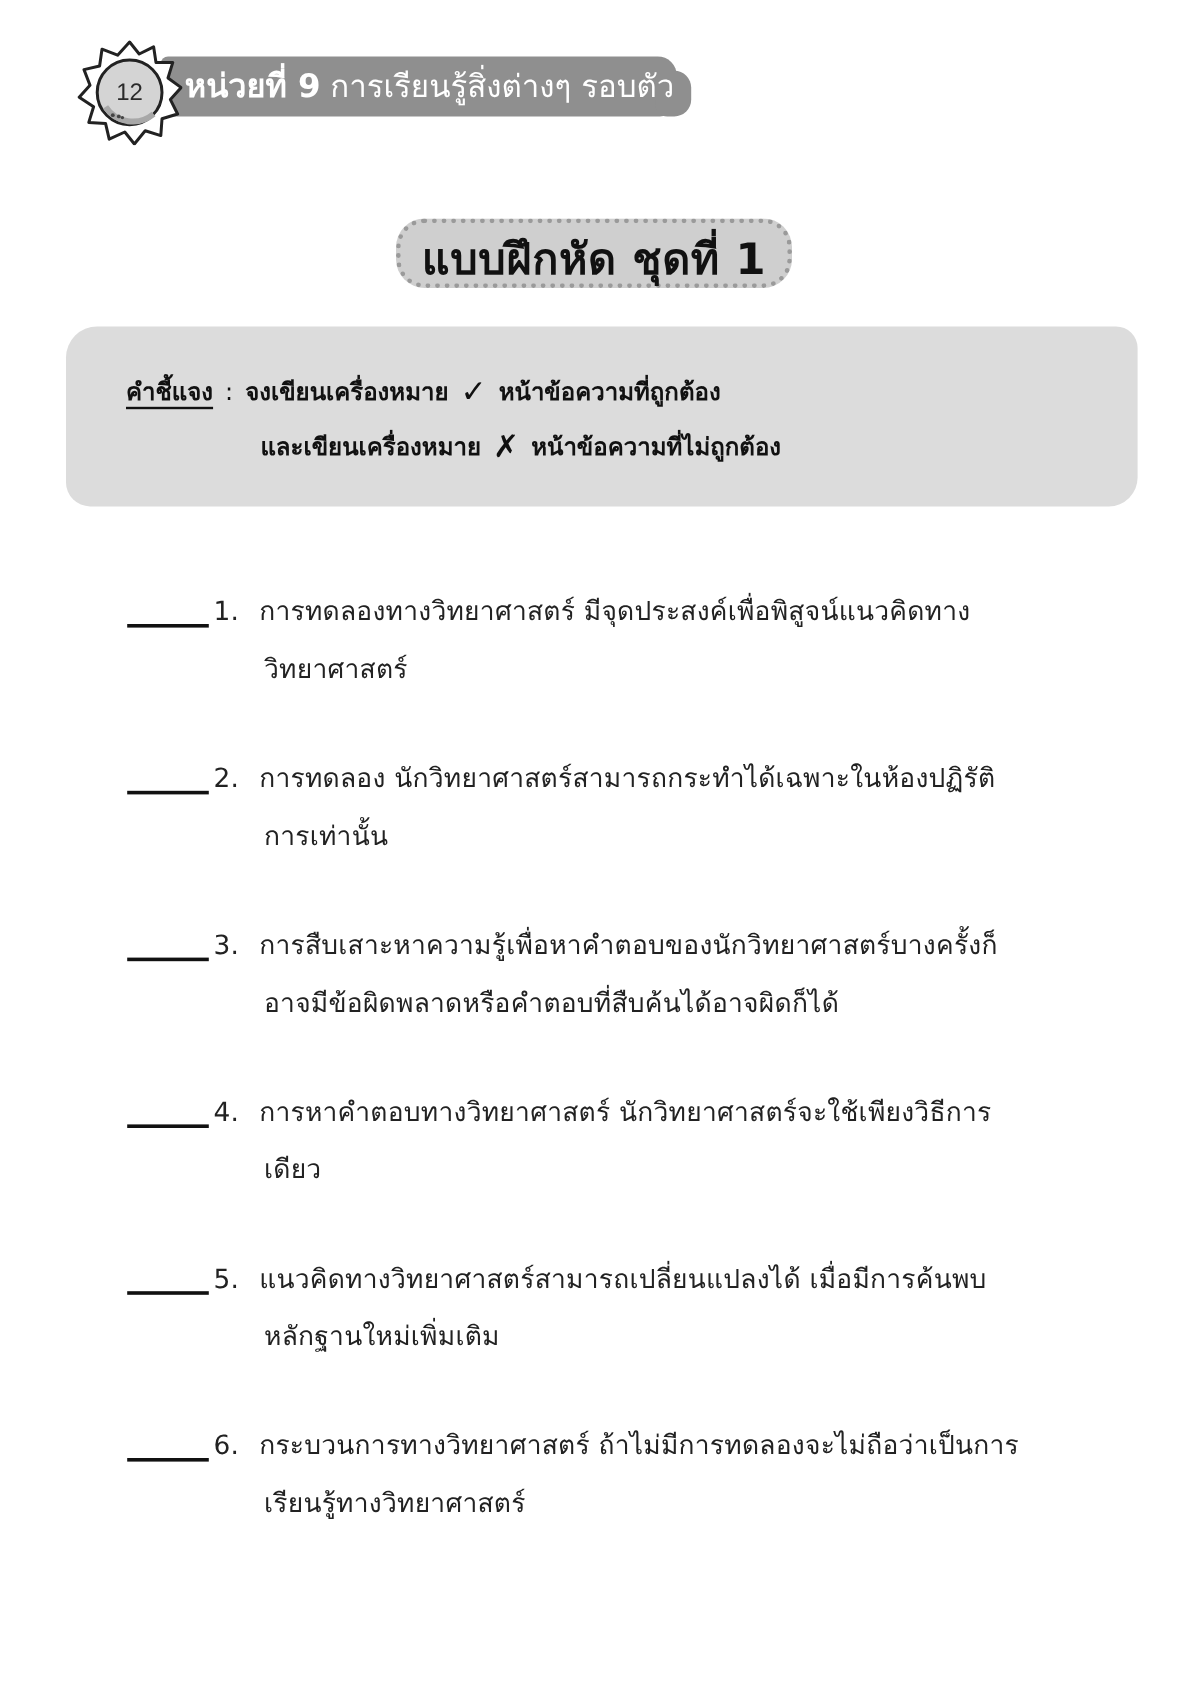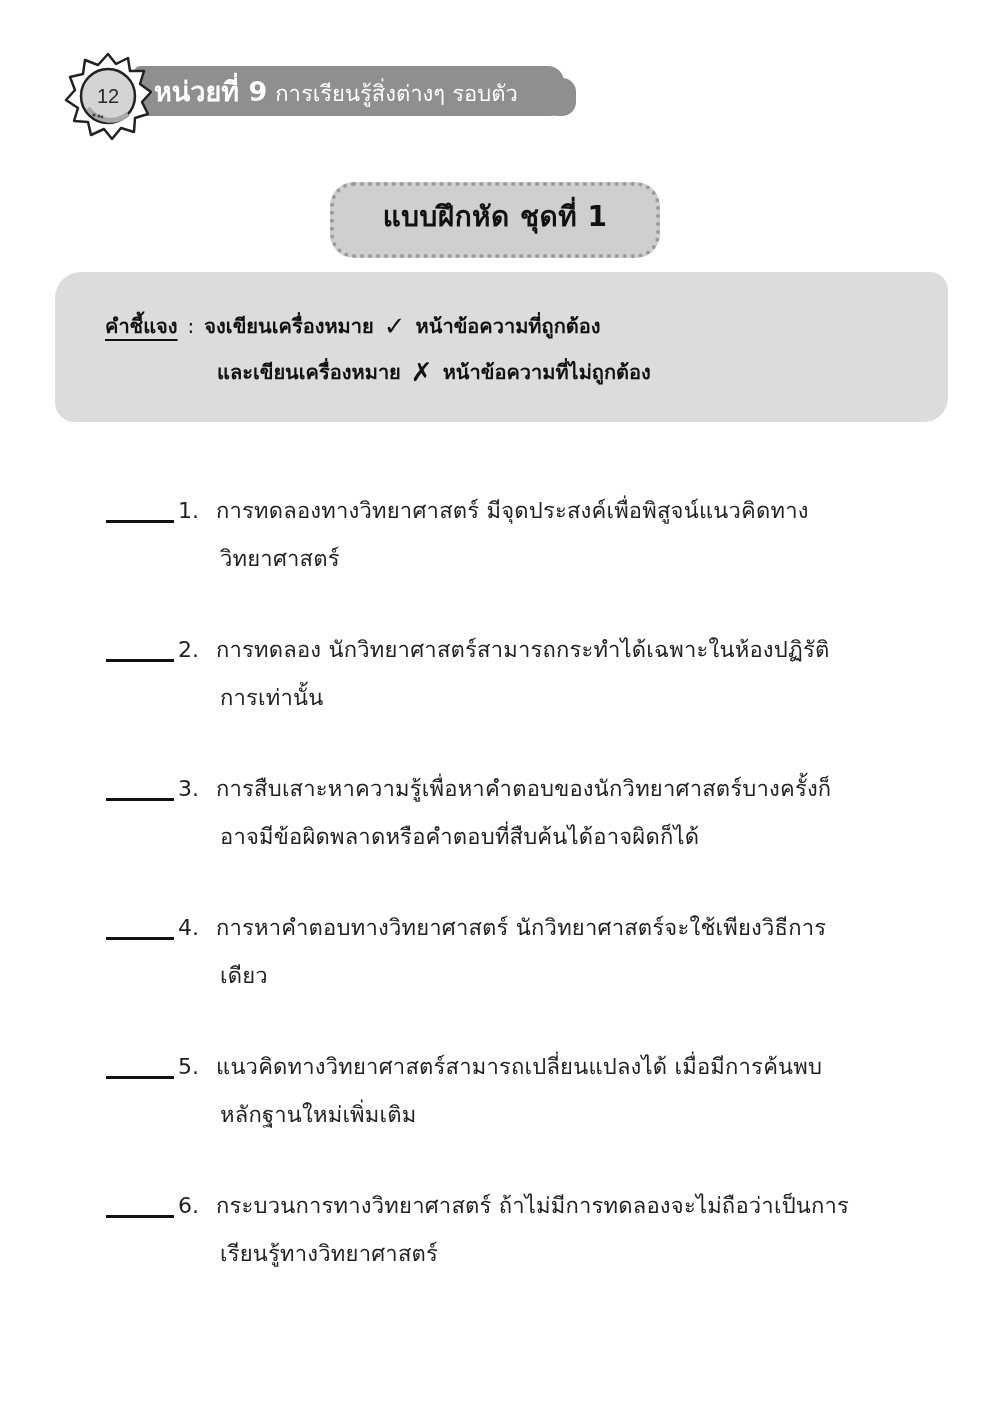--- a/index.html
+++ b/index.html
@@ -13,21 +13,21 @@
       position: relative;
       overflow: hidden;
       font-family: "DejaVu Sans", sans-serif;
       color: #1a1a1a;
     }
 
     
     .header {
       position: absolute;
       left: 64px;
-      top: 52px;
+      top: 33px;
       width: 520px;
       height: 88px;
     }
     .header-banner {
       position: absolute;
       left: 70px;
       top: 14px;
       width: 430px;
       height: 50px;
       background: #8f8f8f;
@@ -71,38 +71,38 @@
       line-height: 44px;
       white-space: nowrap;
       color: #ffffff;
       z-index: 2;
     }
     .header-title .unit {
       font-size: 27px;
       font-weight: bold;
     }
     .header-title .topic {
-      font-size: 22px;
+      font-size: 26px;
       margin-left: 8px;
     }
 
     
     .exercise-title {
       position: absolute;
       left: 330px;
       top: 182px;
       width: 330px;
-      height: 76px;
+      height: 58px;
       background: #cfcfcf;
       border-radius: 24px;
       box-sizing: border-box;
       border: 4px dotted #9a9a9a;
       text-align: center;
       line-height: 62px;
-      font-size: 28px;
+      font-size: 36px;
       font-weight: bold;
       color: #111;
       letter-spacing: 0.5px;
     }
 
     
     .instructions {
       position: absolute;
       left: 55px;
       top: 272px;

